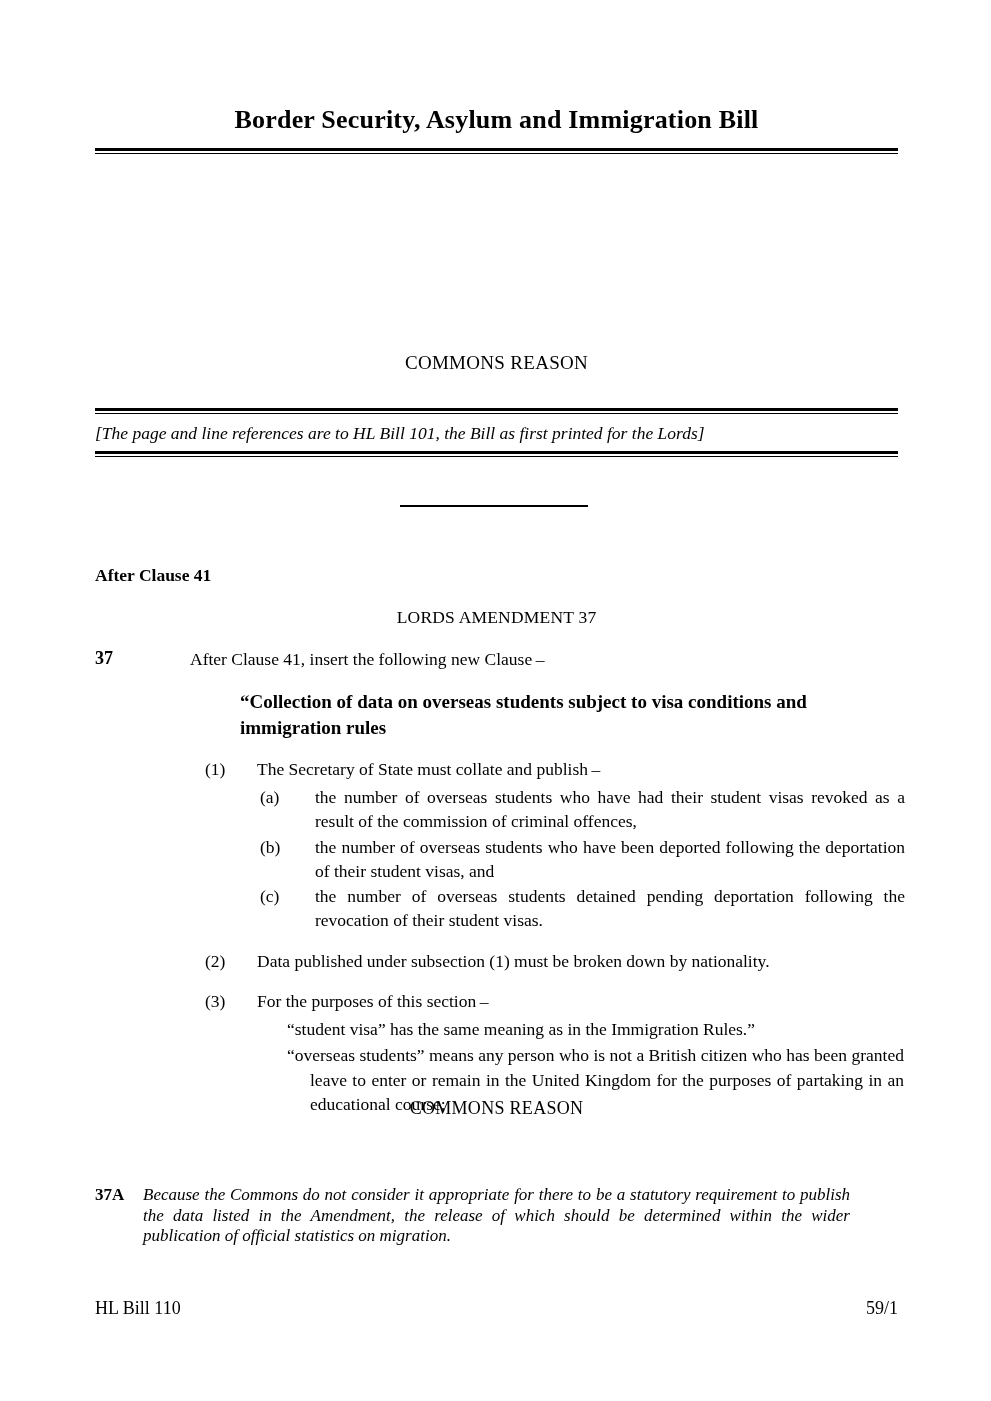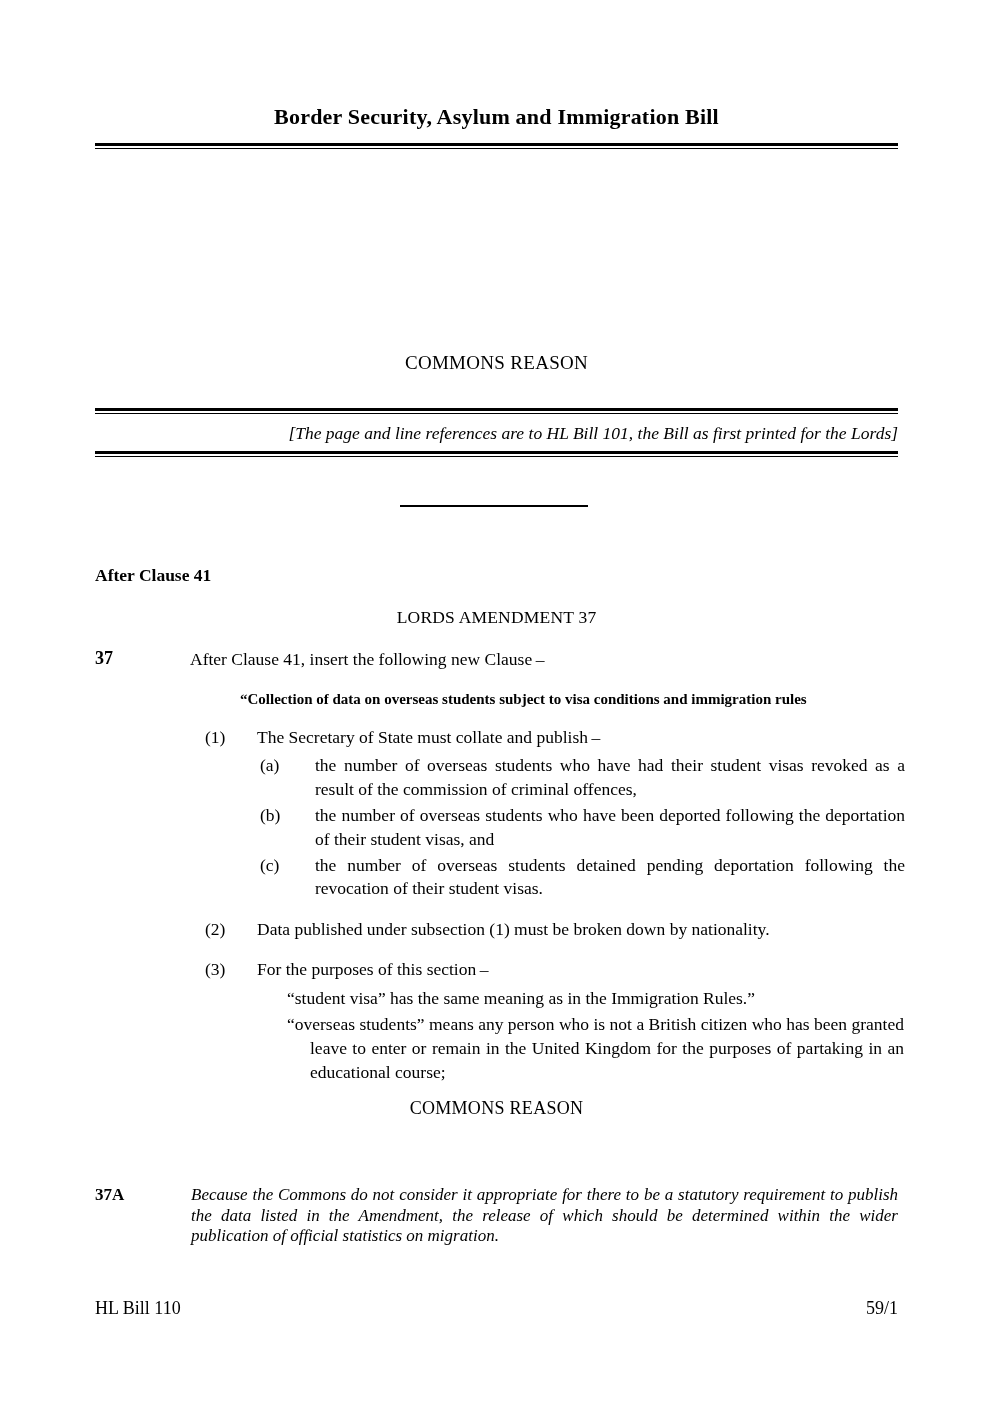--- a/index.html
+++ b/index.html
@@ -21,21 +21,21 @@
   }
 
   
   .title-block {
     position: absolute;
     left: 95px;
     top: 104px;
     width: 803px;
   }
   .doc-title {
-    font-size: 22px;
+    font-size: 26px;
     font-weight: bold;
     text-align: center;
     letter-spacing: 0.2px;
     line-height: 1.2;
     margin: 0;
   }
   .rule-double-title {
     margin-top: 13px;
     border-top: 3px solid #000;
     padding-top: 2px;
@@ -67,21 +67,21 @@
   .note-rule-top {
     border-top: 3px solid #000;
     padding-top: 2px;
   }
   .note-rule-top::after {
     content: "";
     display: block;
     border-top: 1px solid #000;
   }
   .note-text {
-    text-align: right;
+    text-align: left;
     font-style: italic;
     font-size: 17.5px;
     padding: 9px 0 7px 0;
   }
   .note-rule-bottom {
     border-top: 3px solid #000;
     padding-top: 2px;
   }
   .note-rule-bottom::after {
     content: "";
@@ -137,21 +137,21 @@
     margin-left: 95px;
     line-height: 1.35;
   }
 
   
   .quoted-heading {
     margin-left: 145px;
     margin-top: 17px;
     width: 600px;
     font-weight: bold;
-    font-size: 15px;
+    font-size: 19px;
     line-height: 1.38;
   }
 
   
   .subsec {
     position: relative;
     margin-left: 110px;
     margin-top: 16px;
     padding-left: 52px;
     width: 693px;
@@ -227,21 +227,21 @@
   }
   .reason-num {
     position: absolute;
     left: 0;
     top: 0;
     font-weight: bold;
     font-style: normal;
     font-size: 17px;
   }
   .reason-text {
-    margin-left: 96px;
+    margin-left: 48px;
     font-style: italic;
     line-height: 1.22;
     text-align: justify;
     width: 707px;
   }
 
   
   .footer {
     position: absolute;
     left: 95px;

